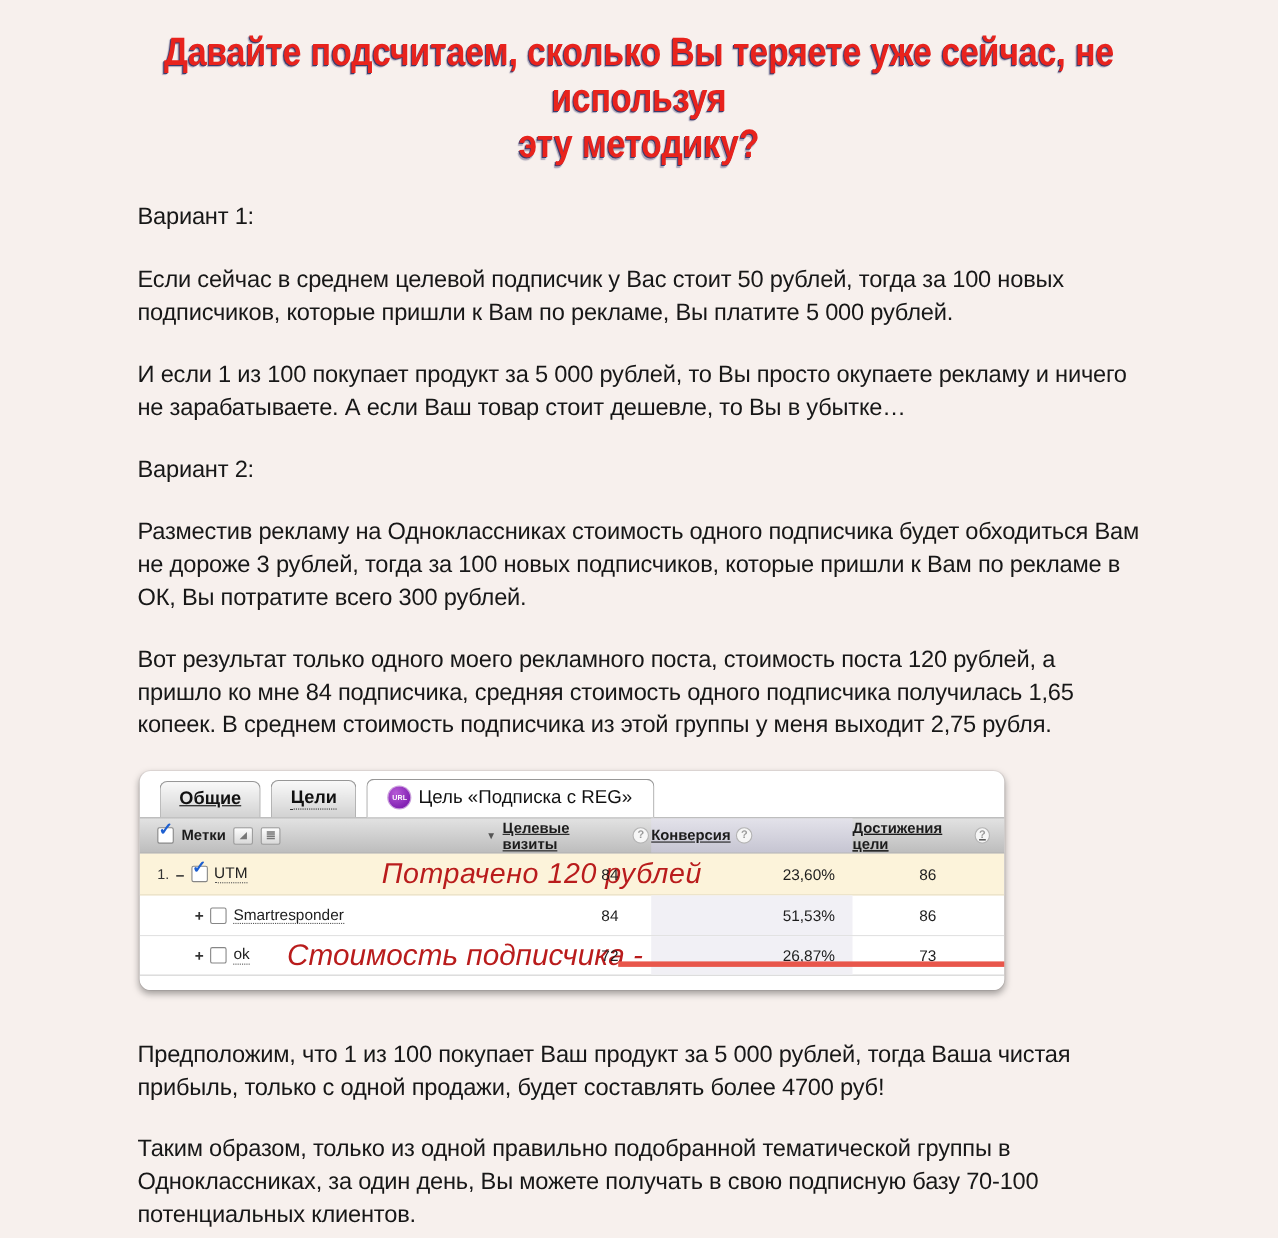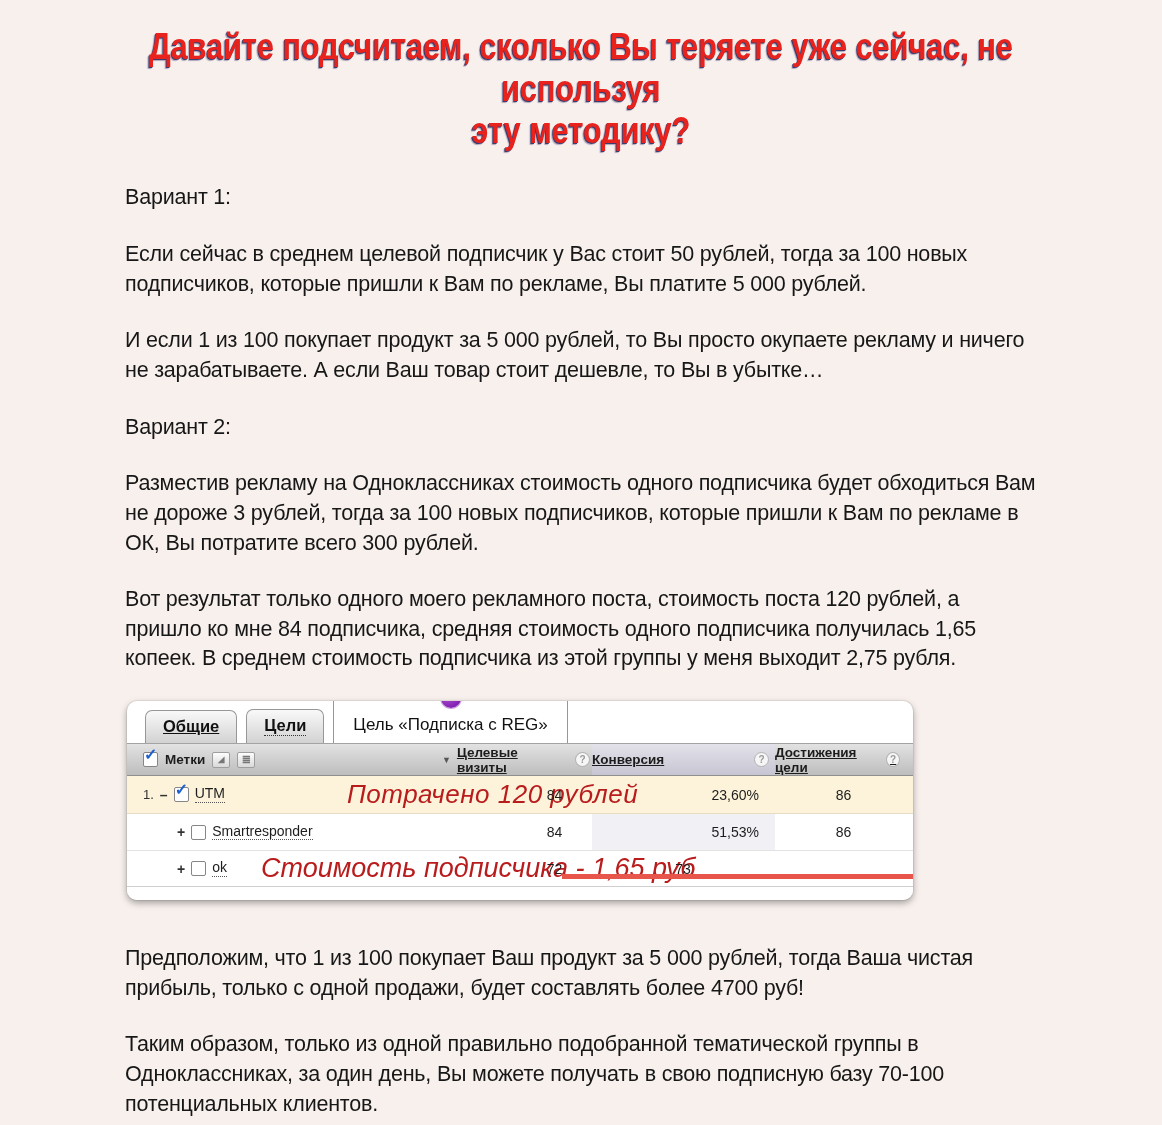--- a/index.html
+++ b/index.html
@@ -36,21 +36,21 @@
   }
   .tabsrow { display:flex; align-items:flex-end; padding:9px 0 0 18px; position:relative; height:42px; }
   .tab {
     background:linear-gradient(#f9f9f9,#d2d2d2);
     border:1px solid #979797; border-bottom:none;
     border-radius:7px 7px 0 0;
     padding:6px 17px 7px; margin-right:9px;
     font-size:16.5px; font-weight:bold; color:#111;
     display:flex; align-items:center; gap:7px; position:relative; z-index:1;
   }
-  .tab.active { background:#fff; font-weight:normal; font-size:17px; padding:6px 19px 8px;flex-direction:column; }
+  .tab.active { background:#fff; font-weight:normal; font-size:17px; padding:6px 19px 8px; }
   .t-solid { text-decoration:underline; }
   .t-dotted { border-bottom:1px dotted #333; }
   .url-badge {
     width:20px; height:20px; border-radius:50%;
     background:radial-gradient(circle at 35% 30%, #b65ad6, #8322b4 70%);
     color:#fff; font-size:6.5px; font-weight:bold;
     display:inline-flex; align-items:center; justify-content:center;
     box-shadow:0 0 0 1px #c9a0da;
   }
   .campaign-note {
@@ -61,21 +61,21 @@
   
   .mhead {
     display:grid; grid-template-columns:315px 150px 183px 1fr;
     background:linear-gradient(#e2e2e2,#bdbdbd);
     border-top:1px solid #a3a3a3; border-bottom:1px solid #8f8f8f;
     height:33px; align-items:stretch; font-size:13.5px; font-weight:bold; color:#1c1c1c;
   }
   .mhead .hc { display:flex; align-items:center; }
   .hc.c1 { padding-left:16px; gap:7px; }
   .hc.c2 { justify-content:flex-end; gap:5px; padding-right:2px; }
-  .hc.c3 { justify-content:space-between; gap:5px; padding-right:6px; background:linear-gradient(#e3e2ea,#c6c5d2); }
+  .hc.c3 { justify-content:flex-start; gap:5px; padding-right:6px; background:linear-gradient(#e3e2ea,#c6c5d2); }
   .hc.c4 { justify-content:flex-end; gap:5px; padding-right:13px;text-decoration:underline; }
   .hlink { text-decoration:underline; }
   .sort { font-size:9px; color:#555; margin-right:1px; }
   .q {
     width:15px; height:15px; border-radius:50%;
     background:#f6f6f6; border:1px solid #b3b3b3; color:#9a9a9a;
     font-size:10px; font-weight:bold;
     display:inline-flex; align-items:center; justify-content:center;
   }
   .cb {
@@ -206,20 +206,23 @@
     </div>
 
     <div class="mrow white child r3">
       <div class="rc1">
         <span class="expander">+</span>
         <span class="cb"></span>
         <span class="rlink">ok</span>
         <span class="rednote note3">Стоимость подписчика - 1,65 руб</span>
       </div>
       <div class="num rc2">72</div>
+      <div class="rc3">
+          <span>26,87%</span>
+        </div>
       <div class="num rc4">73</div>
       <div class="redarrow"></div>
     </div>
 
     <div class="card-footer"></div>
   </div>
 
   <p class="para">Предположим, что 1 из 100 покупает Ваш продукт за 5 000 рублей, тогда Ваша чистая прибыль, только с одной продажи, будет составлять более 4700 руб!</p>
   <p class="para">Таким образом, только из одной правильно подобранной тематической группы в Одноклассниках, за один день, Вы можете получать в свою подписную базу 70-100 потенциальных клиентов.</p>
 

